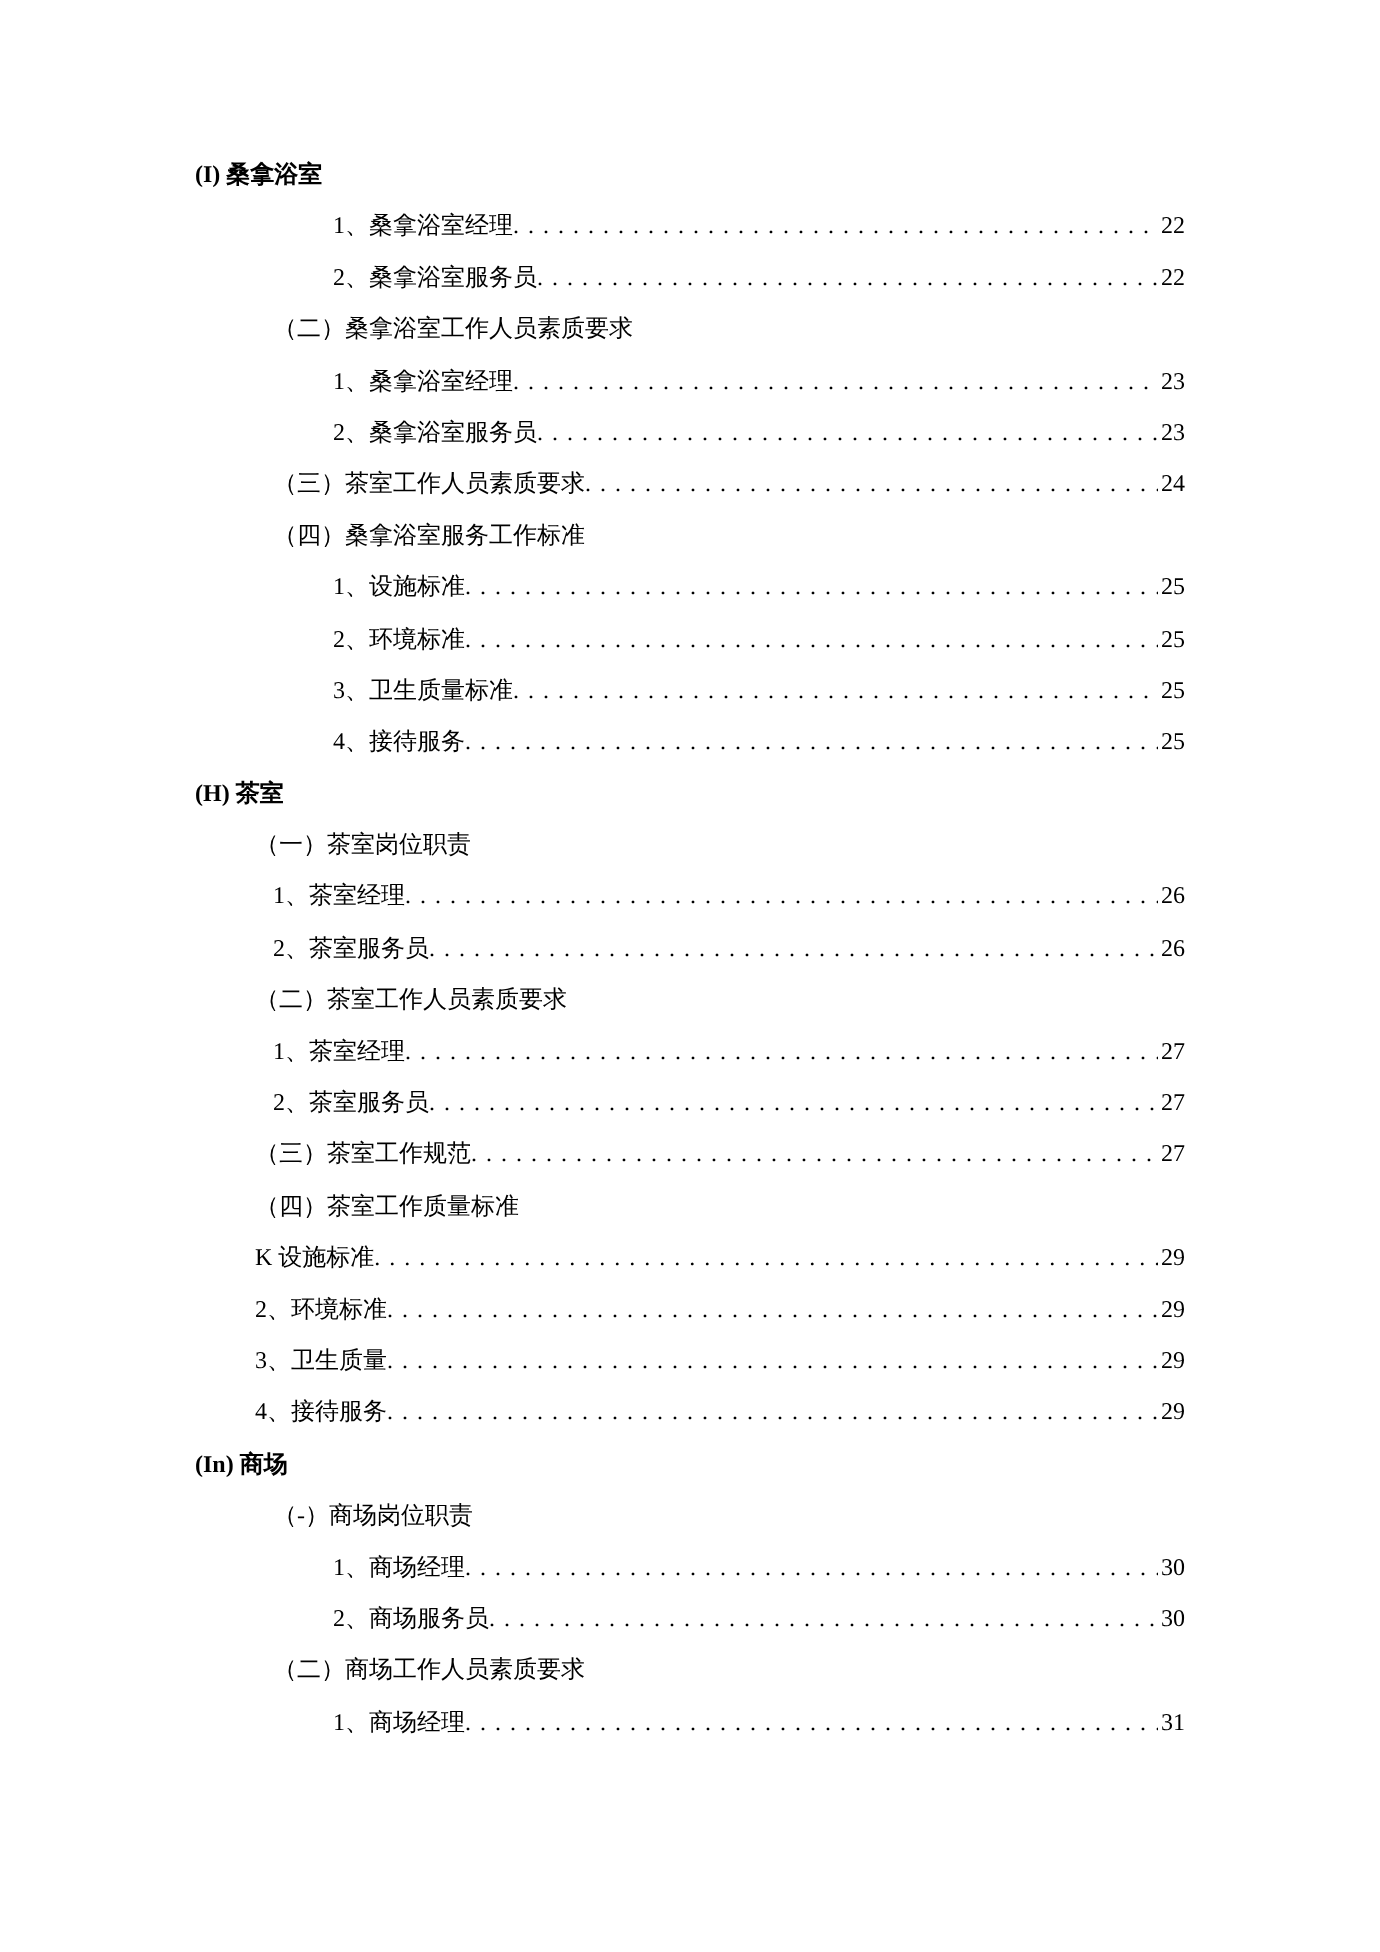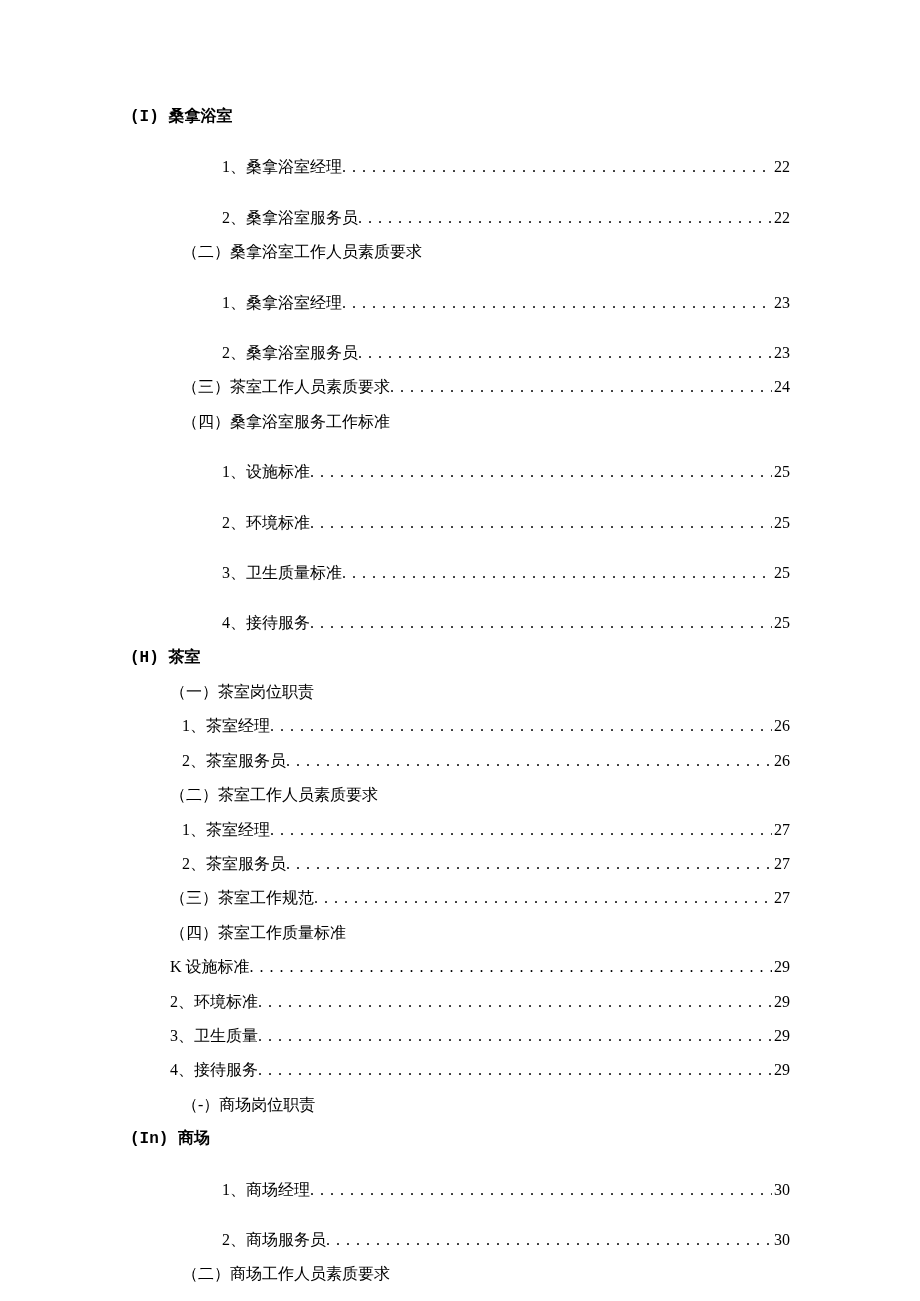--- a/index.html
+++ b/index.html
@@ -21,23 +21,23 @@
     .toc-label { flex: 0 0 auto; }
     .toc-dots {
       flex: 1 1 auto;
       overflow: hidden;
       letter-spacing: 1px;
     }
     .toc-dots::after {
       content: ". . . . . . . . . . . . . . . . . . . . . . . . . . . . . . . . . . . . . . . . . . . . . . . . . . . . . . . . . . . . . . . . . . . . . . . . . . . . . . . . . . . . . . . . . . . . . . . . . . . . . . . . . . . . . . . . . . . . . . . . . . . . . . . . . . . . . . . . . . . . . . . . . . . . . . . . . . . . . . . . . . . . . . . . . .";
     }
     .toc-page { flex: 0 0 auto; padding-left: 2px; }
-    .ind0 { padding-left: 0; font-family: Liberation Mono, monospace; }
+    .ind0 { padding-left: 0; }
     .ind1 { padding-left: 52px; }
-    .ind2 { padding-left: 92px; margin-top: 16px; }
+    .ind2 { padding-left: 92px; }
     .ind1b { padding-left: 40px; }
     .ind2b { padding-left: 52px; text-align: center; }
     .bold { font-weight: bold; }
   </style>
 </head>
 <body>
 
 <div id="toc-container">
     <div class="toc-row ind0 bold">
       <span class="toc-label">(I) 桑拿浴室</span>
@@ -143,25 +143,25 @@
     <div class="toc-row ind1b">
       <span class="toc-label">3、卫生质量</span>
       <span class="toc-dots"></span>
       <span class="toc-page">29</span>
     </div>
     <div class="toc-row ind1b">
       <span class="toc-label">4、接待服务</span>
       <span class="toc-dots"></span>
       <span class="toc-page">29</span>
     </div>
+    <div class="toc-row ind0 bold">
+      <span class="toc-label">(In) 商场</span>
+    </div>
     <div class="toc-row ind1">
       <span class="toc-label">（-）商场岗位职责</span>
-    </div>
-    <div class="toc-row ind0 bold">
-      <span class="toc-label">(In) 商场</span>
     </div>
     <div class="toc-row ind2">
       <span class="toc-label">1、商场经理</span>
       <span class="toc-dots"></span>
       <span class="toc-page">30</span>
     </div>
     <div class="toc-row ind2">
       <span class="toc-label">2、商场服务员</span>
       <span class="toc-dots"></span>
       <span class="toc-page">30</span>

